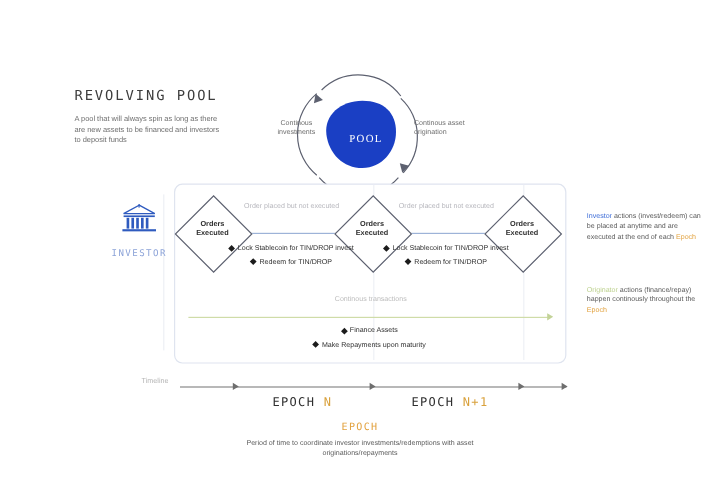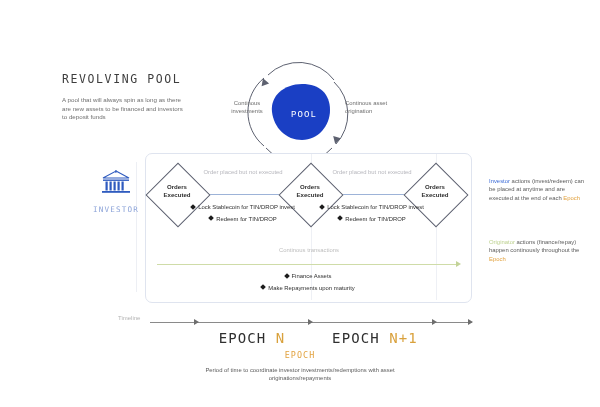--- a/index.html
+++ b/index.html
@@ -25,21 +25,21 @@
     left:62px;top:96px;width:125px;
     font-size:6.2px;line-height:8.6px;
     color:#6f6f6f;
   }
 
   
   #poolWrap{left:246px;top:60px;width:104px;height:104px;}
   #poolWrap svg{display:block;}
   #poolLabel{
     left:291px;top:110px;
-    font-family:Liberation Mono, monospace;
+    font-family:Liberation Serif, serif;
     font-size:9px;letter-spacing:1.1px;color:#ffffff;
   }
   #ciLeft{
     left:221px;top:99px;width:52px;text-align:center;
     font-size:5.9px;line-height:8px;color:#6f6f6f;
   }
   #ciRight{
     left:345px;top:99px;width:56px;
     font-size:5.9px;line-height:8px;color:#6f6f6f;
   }
@@ -130,21 +130,21 @@
   #tlLine{left:150px;top:322px;width:322px;height:1px;background:#8a8a8a;}
   .tick{
     width:0;height:0;top:318.5px;
     border-left:5px solid #6e6e6e;
     border-top:3.5px solid transparent;
     border-bottom:3.5px solid transparent;
   }
   .epochLbl{
     top:330px;width:120px;text-align:center;
     font-family:"DejaVu Sans Mono", monospace;
-    font-size:14px;letter-spacing:1.1px;color:#2f2f2f;
+    font-size:10px;letter-spacing:1.1px;color:#2f2f2f;
   }
   .epochN{color:#d9a13c;}
 
   
   .note{width:100px;font-size:5.9px;line-height:8.4px;color:#5c5c5c;}
   #note1{left:489px;top:177px;}
   #note2{left:489px;top:238px;}
   .hlBlue{color:#3f6ed8;}
   .hlGreen{color:#bdd18f;}
   .hlGold{color:#e2a23f;}

